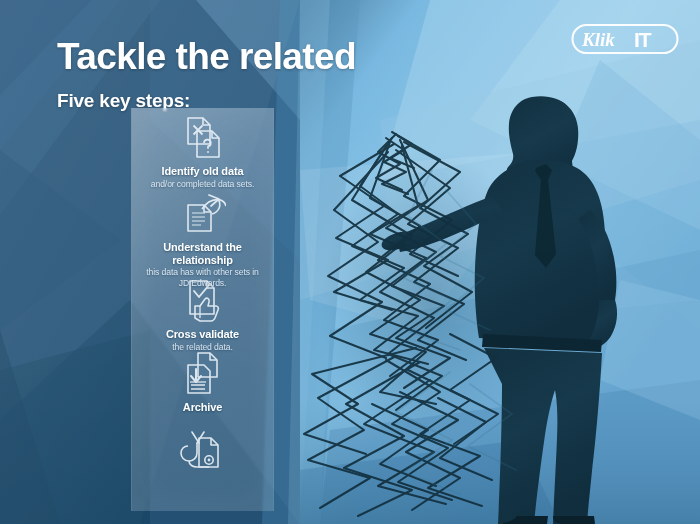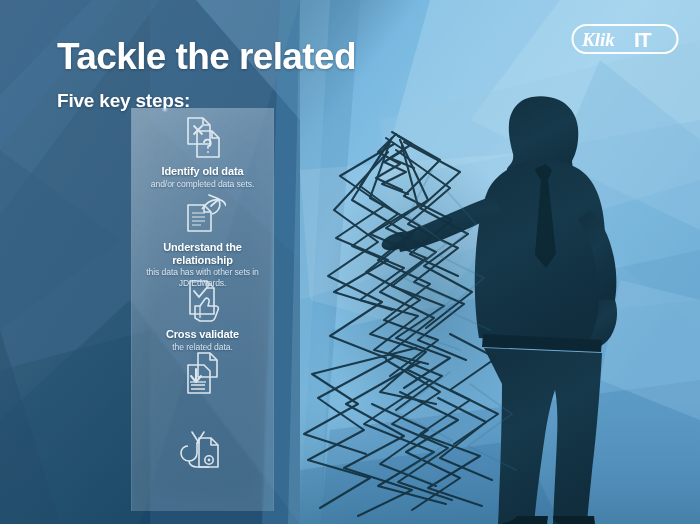--- a/index.html
+++ b/index.html
@@ -305,20 +305,21 @@
       <div class="step-icon">
         <svg width="46" height="46" viewBox="0 0 46 46" fill="none" stroke="#f0f6fb" stroke-width="1.6" stroke-linejoin="round">
           <path d="M18,2 h12 l7,7 v17 h-19 z"></path>
           <path d="M30,2 v7 h7"></path>
           <path d="M8,14 h16 l6,6 v22 h-22 z"></path>
           <path d="M16,18 v10 M11,25 l5,6 l5,-6" stroke-width="2" stroke-linecap="round"></path>
           <path d="M11,34 h14 M11,38 h14" stroke-width="1.3"></path>
           <path d="M10,31 h16" stroke-width="1.3"></path>
         </svg>
       </div>
+      <div class="step-title">Archive</div>
     </div>
 
     <div class="step" style="top:318px">
       <div class="step-icon">
         <svg width="48" height="46" viewBox="0 0 48 46" fill="none" stroke="#f0f6fb" stroke-width="1.6" stroke-linejoin="round">
           <path d="M20,9 h12 l7,7 v22 h-19 z"></path>
           <path d="M32,9 v7 h7"></path>
           <path d="M13,3 l7,11 M25,3 l-7,11" stroke-width="1.6" stroke-linecap="round"></path>
           <path d="M18,14 l0,10 c0,5 -4,8 -8,8 c-5,0 -8,-4 -8,-8 c0,-4 3,-7 7,-7" stroke-width="1.6"></path>
           <path d="M10,32 c0,4 4,6 8,6 h12" stroke-width="1.6"></path>

